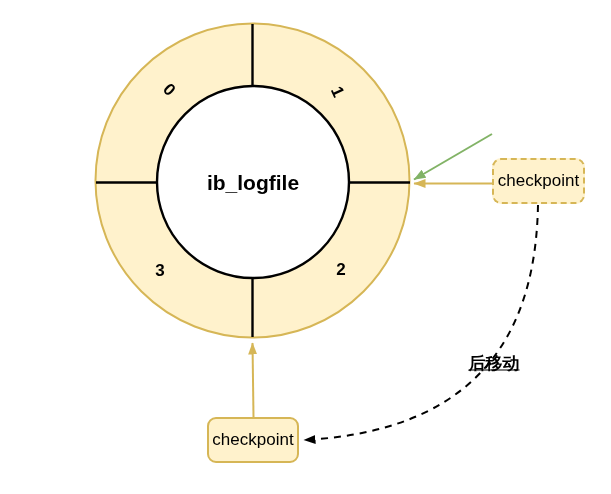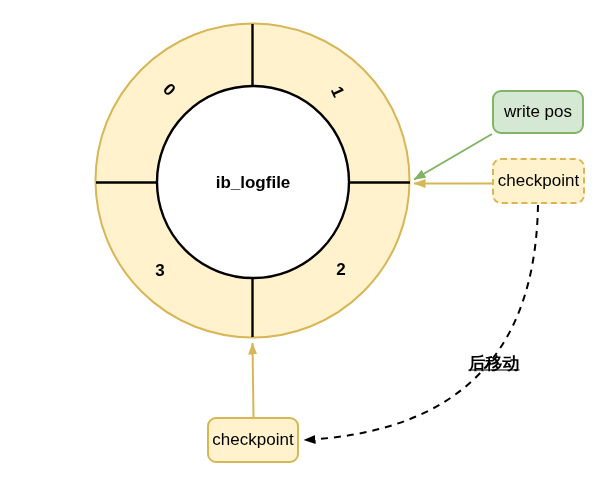--- a/index.html
+++ b/index.html
@@ -26,21 +26,21 @@
     white-space: nowrap;
     transform: translate(-50%, -50%);
   }
   .seg {
     font-size: 17px;
     font-weight: bold;
   }
   .seg.rot45 { transform: translate(-50%, -50%) rotate(45deg); }
   .seg.rot65 { transform: translate(-50%, -50%) rotate(65deg); }
   .ring-title {
-    font-size: 17px;
+    font-size: 21px;
     font-weight: bold;
   }
   .move-label {
     font-size: 17px;
     font-weight: bold;
   }
   .box {
     position: absolute;
     display: flex;
     align-items: center;
@@ -106,23 +106,20 @@
     <path d="M 538 205 C 536 310, 498 430, 304 440" fill="none" stroke="#000000" stroke-width="2" stroke-dasharray="7 6" marker-end="url(#arrowBlack)"></path>
   </svg>
 
   <div class="label seg rot45" style="left:169px; top:90px;">0</div>
   <div class="label seg rot65" style="left:337px; top:92px;">1</div>
   <div class="label seg" style="left:341px; top:270px;">2</div>
   <div class="label seg" style="left:160px; top:271px;">3</div>
 
   <div class="label ring-title" style="left:253px; top:183px;">ib_logfile</div>
 
-  <div class="box box-write-pos">
-    <span>write pos</span>
-  </div>
 
   <div class="box box-cp-dashed">
     <span>checkpoint</span>
   </div>
 
   <div class="box box-cp-solid">
     <span>checkpoint</span>
   </div>
 
   <div class="label move-label" style="left:494px; top:363px;text-decoration:underline;">后移动</div>

